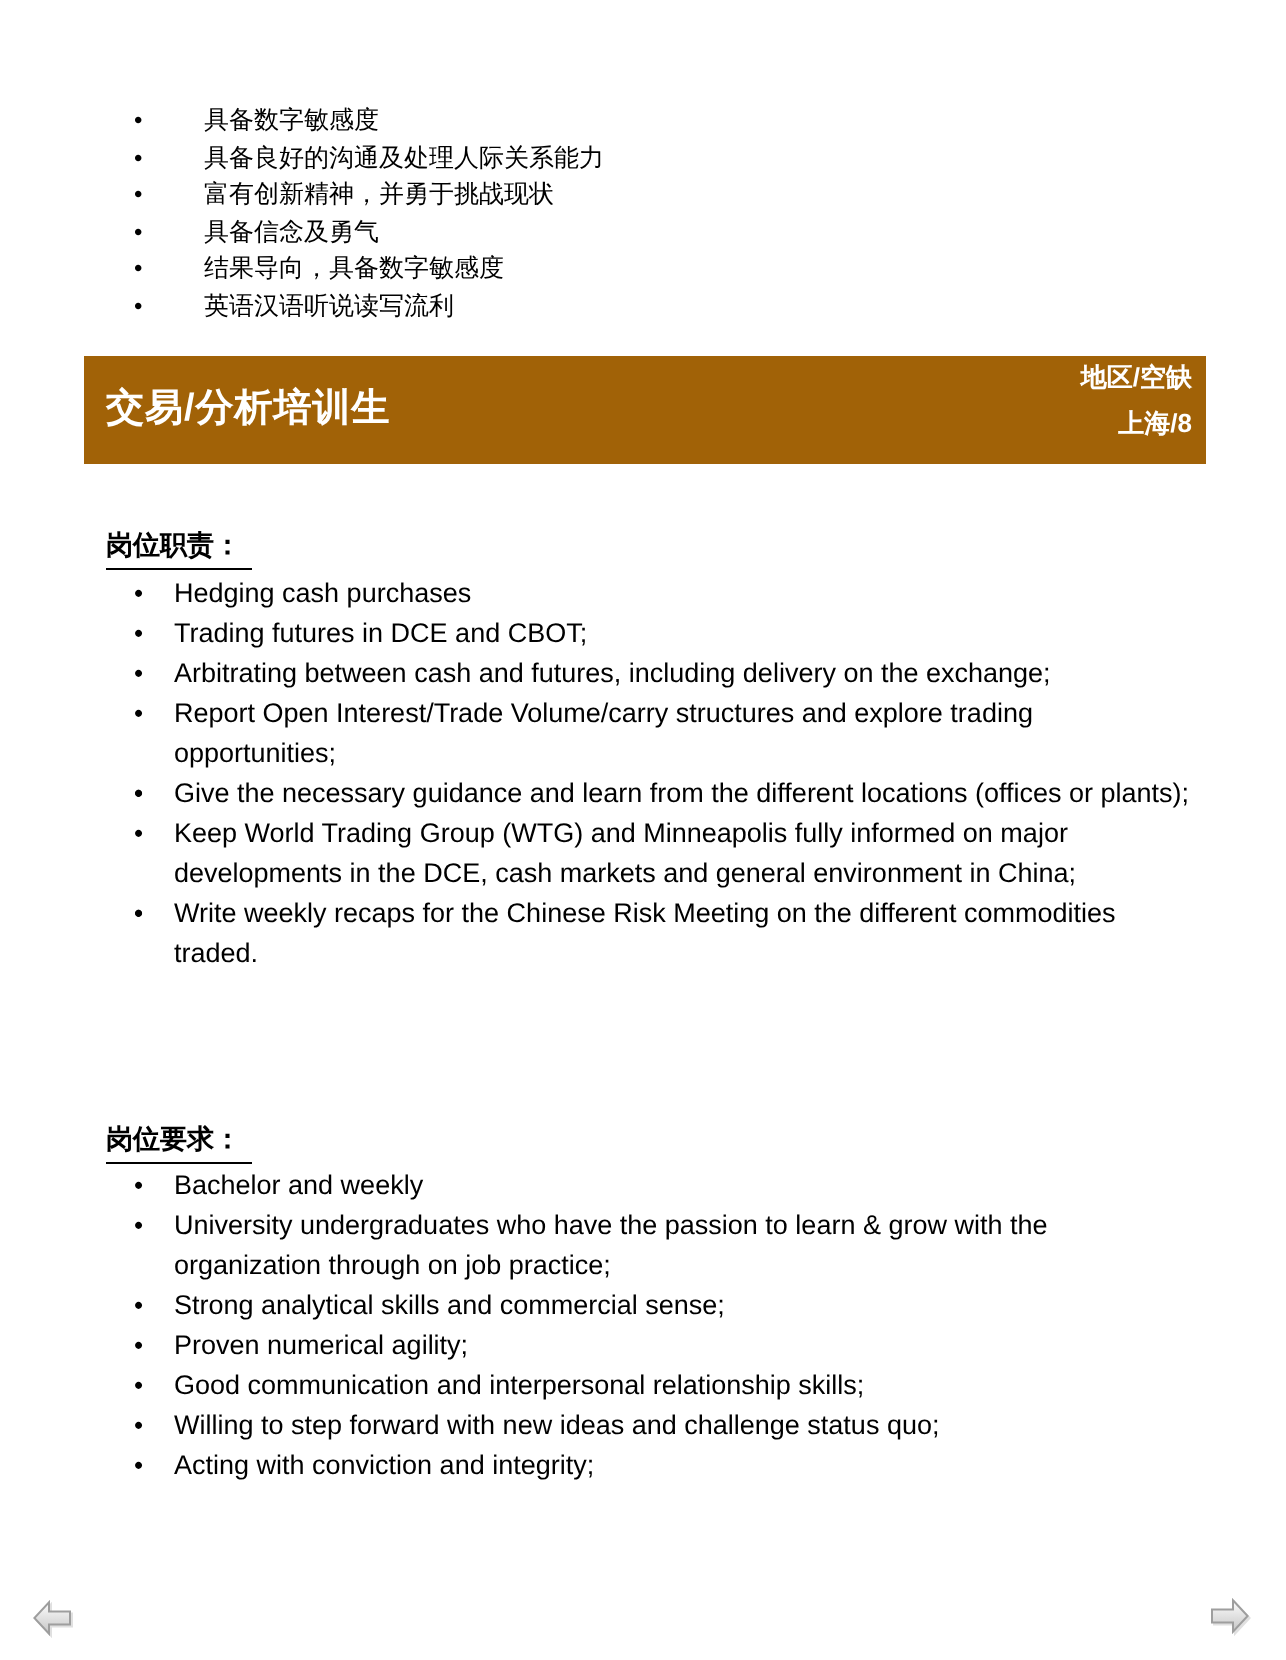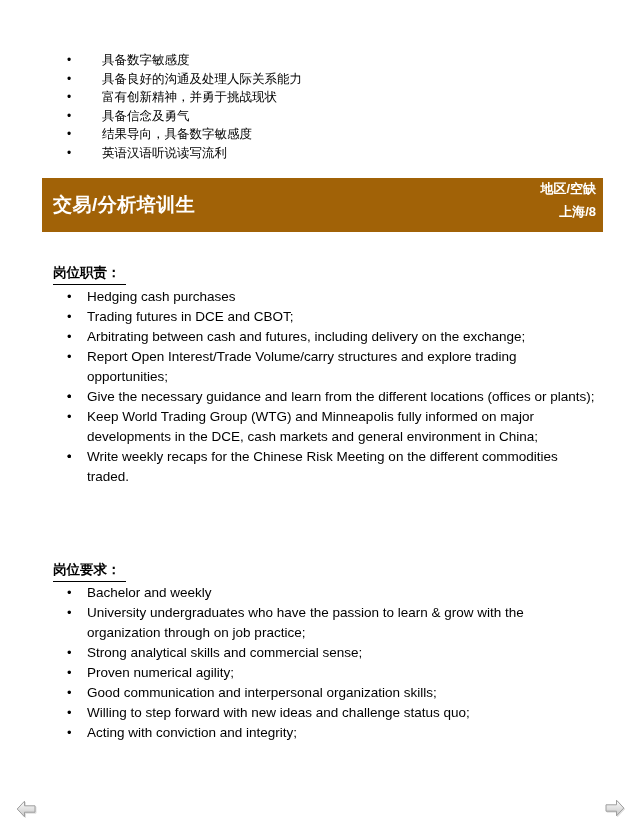--- a/index.html
+++ b/index.html
@@ -172,21 +172,21 @@
         <span>Strong analytical skills and commercial sense;</span>
       </li>
 
       <li>
         <span class="bullet-dot">•</span>
         <span>Proven numerical agility;</span>
       </li>
 
       <li>
         <span class="bullet-dot">•</span>
-        <span>Good communication and interpersonal organization skills;</span>
+        <span>Good communication and interpersonal relationship skills;</span>
       </li>
 
       <li>
         <span class="bullet-dot">•</span>
         <span>Willing to step forward with new ideas and challenge status quo;</span>
       </li>
 
       <li>
         <span class="bullet-dot">•</span>
         <span>Acting with conviction and integrity;</span>

